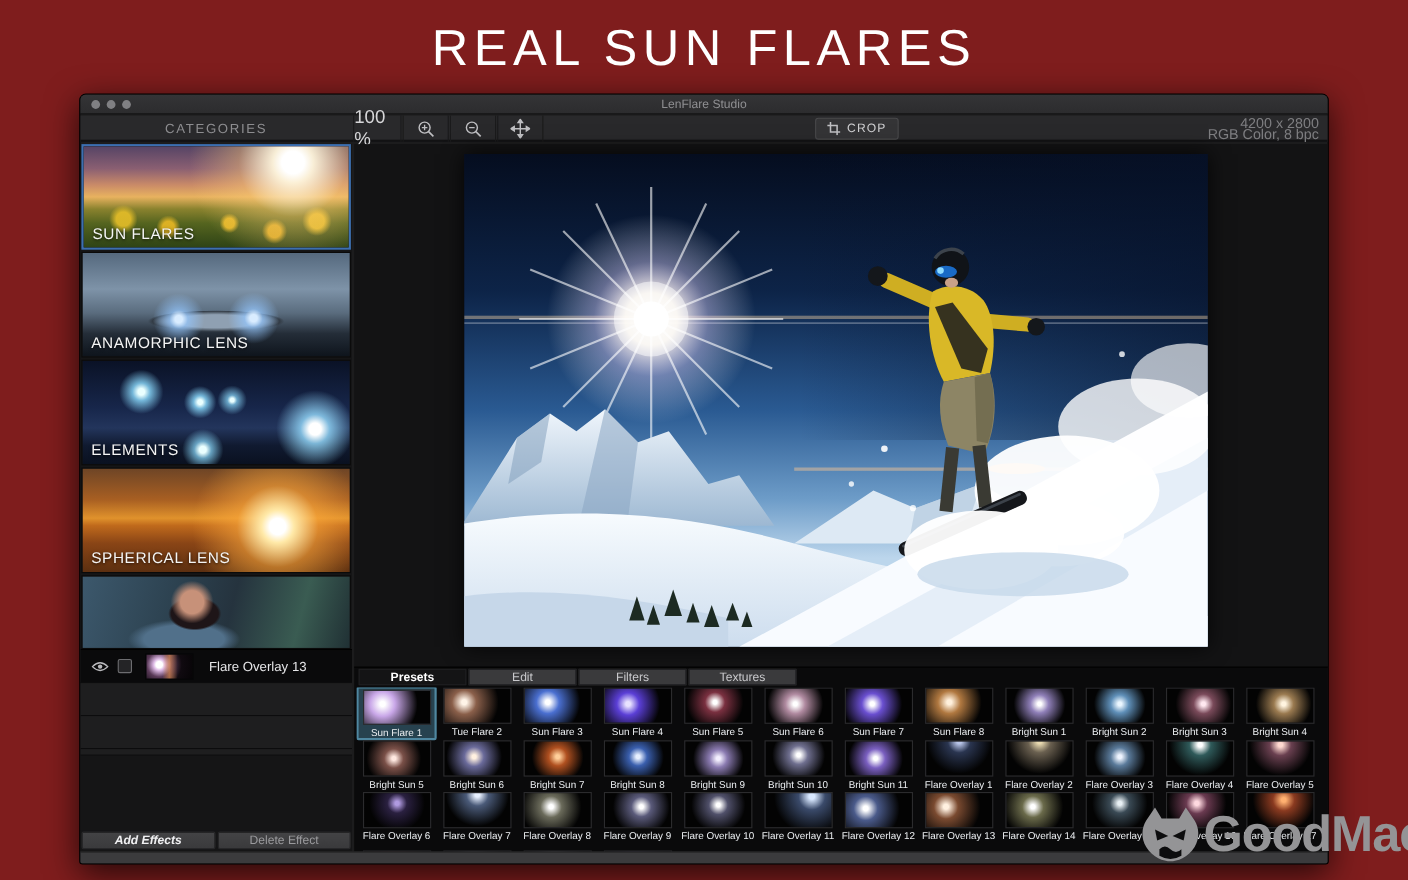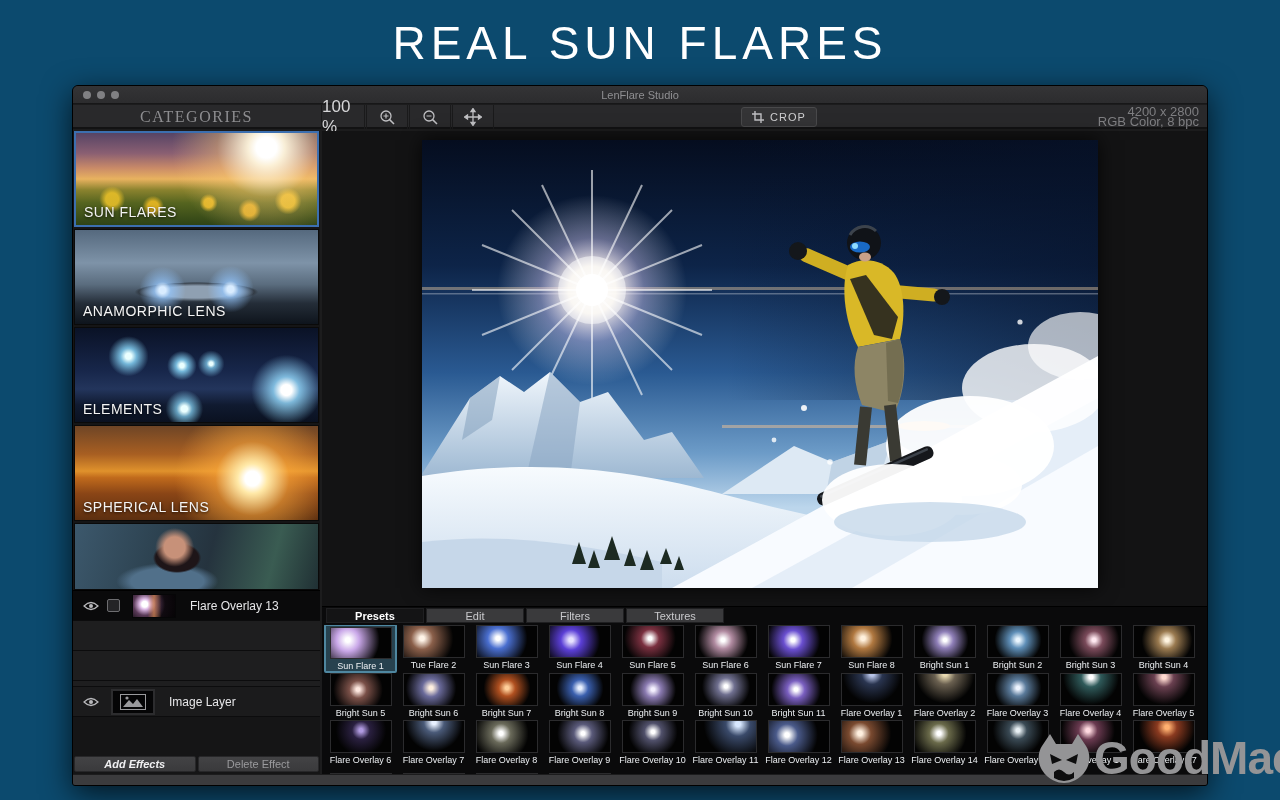--- a/index.html
+++ b/index.html
@@ -1,18 +1,18 @@
 <!DOCTYPE html>
 <html><head>
 <meta charset="utf-8">
 <style>
   * { margin:0; padding:0; box-sizing:border-box; }
   html,body { width:1280px; height:800px; background:#0b0b0c; overflow:hidden;
               font-family:"Liberation Sans", sans-serif; }
-  .stage { position:relative; width:1280px; height:800px; background:#0c4a6e; }
+  .stage { position:relative; width:1280px; height:800px; background:#7f1d1d; }
 
   
   .headline { position:absolute; top:16px; left:0; width:100%; text-align:center;
     color:#fff; font-size:46px; font-weight:300; letter-spacing:5px; }
 
   
   .appwin { position:absolute; left:72px; top:85px; width:1136px; height:701px;
     background:#1c1c1d; border-radius:6px 6px 3px 3px; border:1px solid #000;
     box-shadow:0 8px 30px rgba(0,0,0,.7); overflow:hidden; }
 
@@ -20,21 +20,21 @@
     background:linear-gradient(#343436,#2c2c2e); border-bottom:1px solid #171718; }
   .lights { position:absolute; left:10px; top:5px; display:flex; gap:6px; }
   .light { width:8px; height:8px; border-radius:50%; background:#808083; }
   .wintitle { position:absolute; width:100%; top:3px; text-align:center;
     font-size:11px; color:#8f8f92; }
 
   
   .toolbar { position:absolute; left:0; top:19px; width:100%; height:24px;
     background:#29292b; border-bottom:2px solid #121213; }
   .cat-header { position:absolute; left:0; top:0; width:247px; height:24px;
-    line-height:24px; text-align:center; color:#8d8d90; font-size:16px; letter-spacing:1.5px;font-family:Liberation Serif, serif; }
+    line-height:24px; text-align:center; color:#8d8d90; font-size:12px; letter-spacing:1.5px; }
   .tool-seg { position:absolute; top:0; height:24px; border-left:1px solid #1a1a1b;
     border-right:1px solid #1a1a1b; display:flex; align-items:center; justify-content:center;
     color:#d6d6d8; font-size:17px; cursor:default; }
   .seg-zoomval { left:248px; width:44px; }
   .seg-zin  { left:293px; width:42px; }
   .seg-zout { left:336px; width:42px; }
   .seg-move { left:379px; width:42px; }
   .crop-btn { position:absolute; left:668px; top:2px; width:76px; height:20px;
     background:#343436; border:1px solid #49494b; border-radius:3px;
     display:flex; align-items:center; justify-content:center; gap:6px;
@@ -240,34 +240,20 @@
             </svg>
             <span class="chk"></span>
             <span class="lthumb thumb-flare13"></span>
             <span class="lname">Flare Overlay 13</span>
           </div>
         </div>
       <div class="layer-row empty"></div>
       <div class="layer-row empty"></div>
       <div class="layer-row spacer"></div>
 
-      <div class="layer-row">
-        <svg class="eye" viewBox="0 0 16 10">
-          <path d="M1,5 Q8,-2 15,5 Q8,12 1,5 Z" fill="none" stroke="#b9b9bc" stroke-width="1.2"></path>
-          <circle cx="8" cy="5" r="2" fill="#b9b9bc"></circle>
-        </svg>
-        <span class="imgthumb">
-          <svg width="26" height="16" viewBox="0 0 26 16">
-            <rect x="0.5" y="0.5" width="25" height="15" fill="none" stroke="#9a9a9d" stroke-width="1"></rect>
-            <path d="M3,13 L9,6 L13,10 L17,5 L23,13 Z" fill="#9a9a9d"></path>
-            <circle cx="7" cy="4" r="1.6" fill="#9a9a9d"></circle>
-          </svg>
-        </span>
-        <span class="lname">Image Layer</span>
-      </div>
 
       <div class="side-buttons">
         <div class="sbtn add">Add Effects</div>
         <div class="sbtn del">Delete Effect</div>
       </div>
     </div>
 
     <div class="main">
       <div class="canvas">
         <svg viewBox="0 0 676 448" preserveAspectRatio="none">

